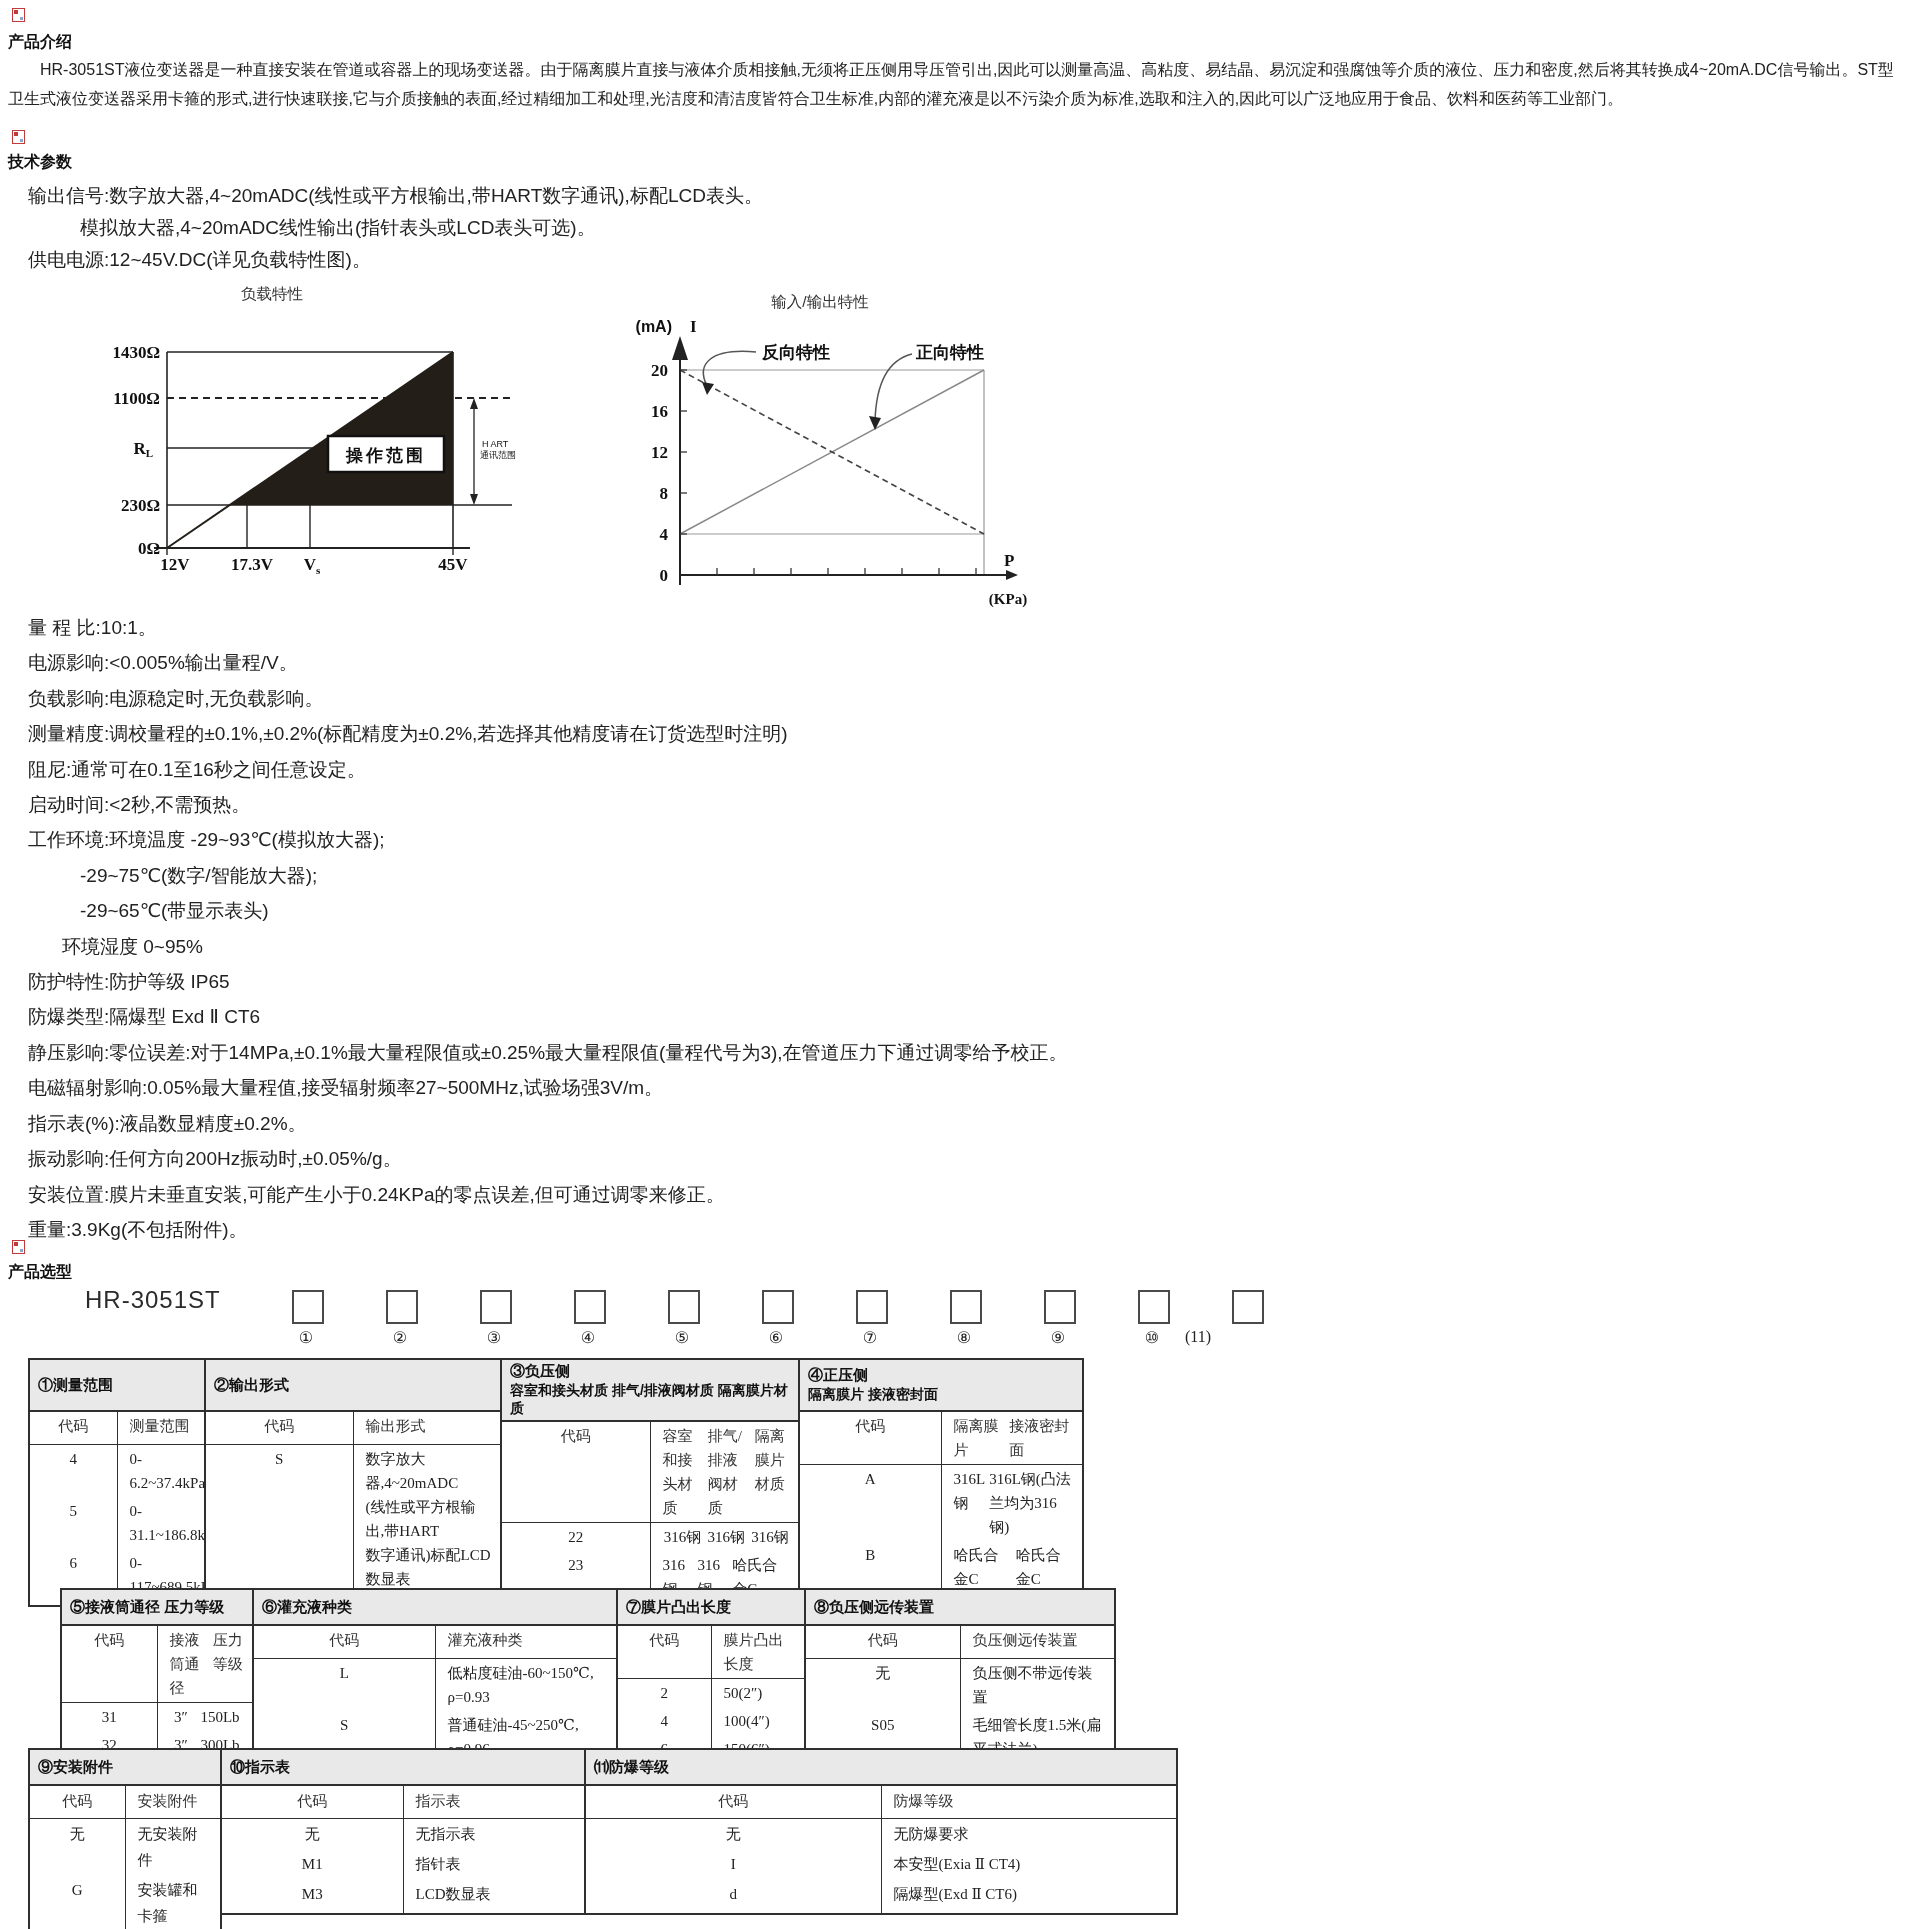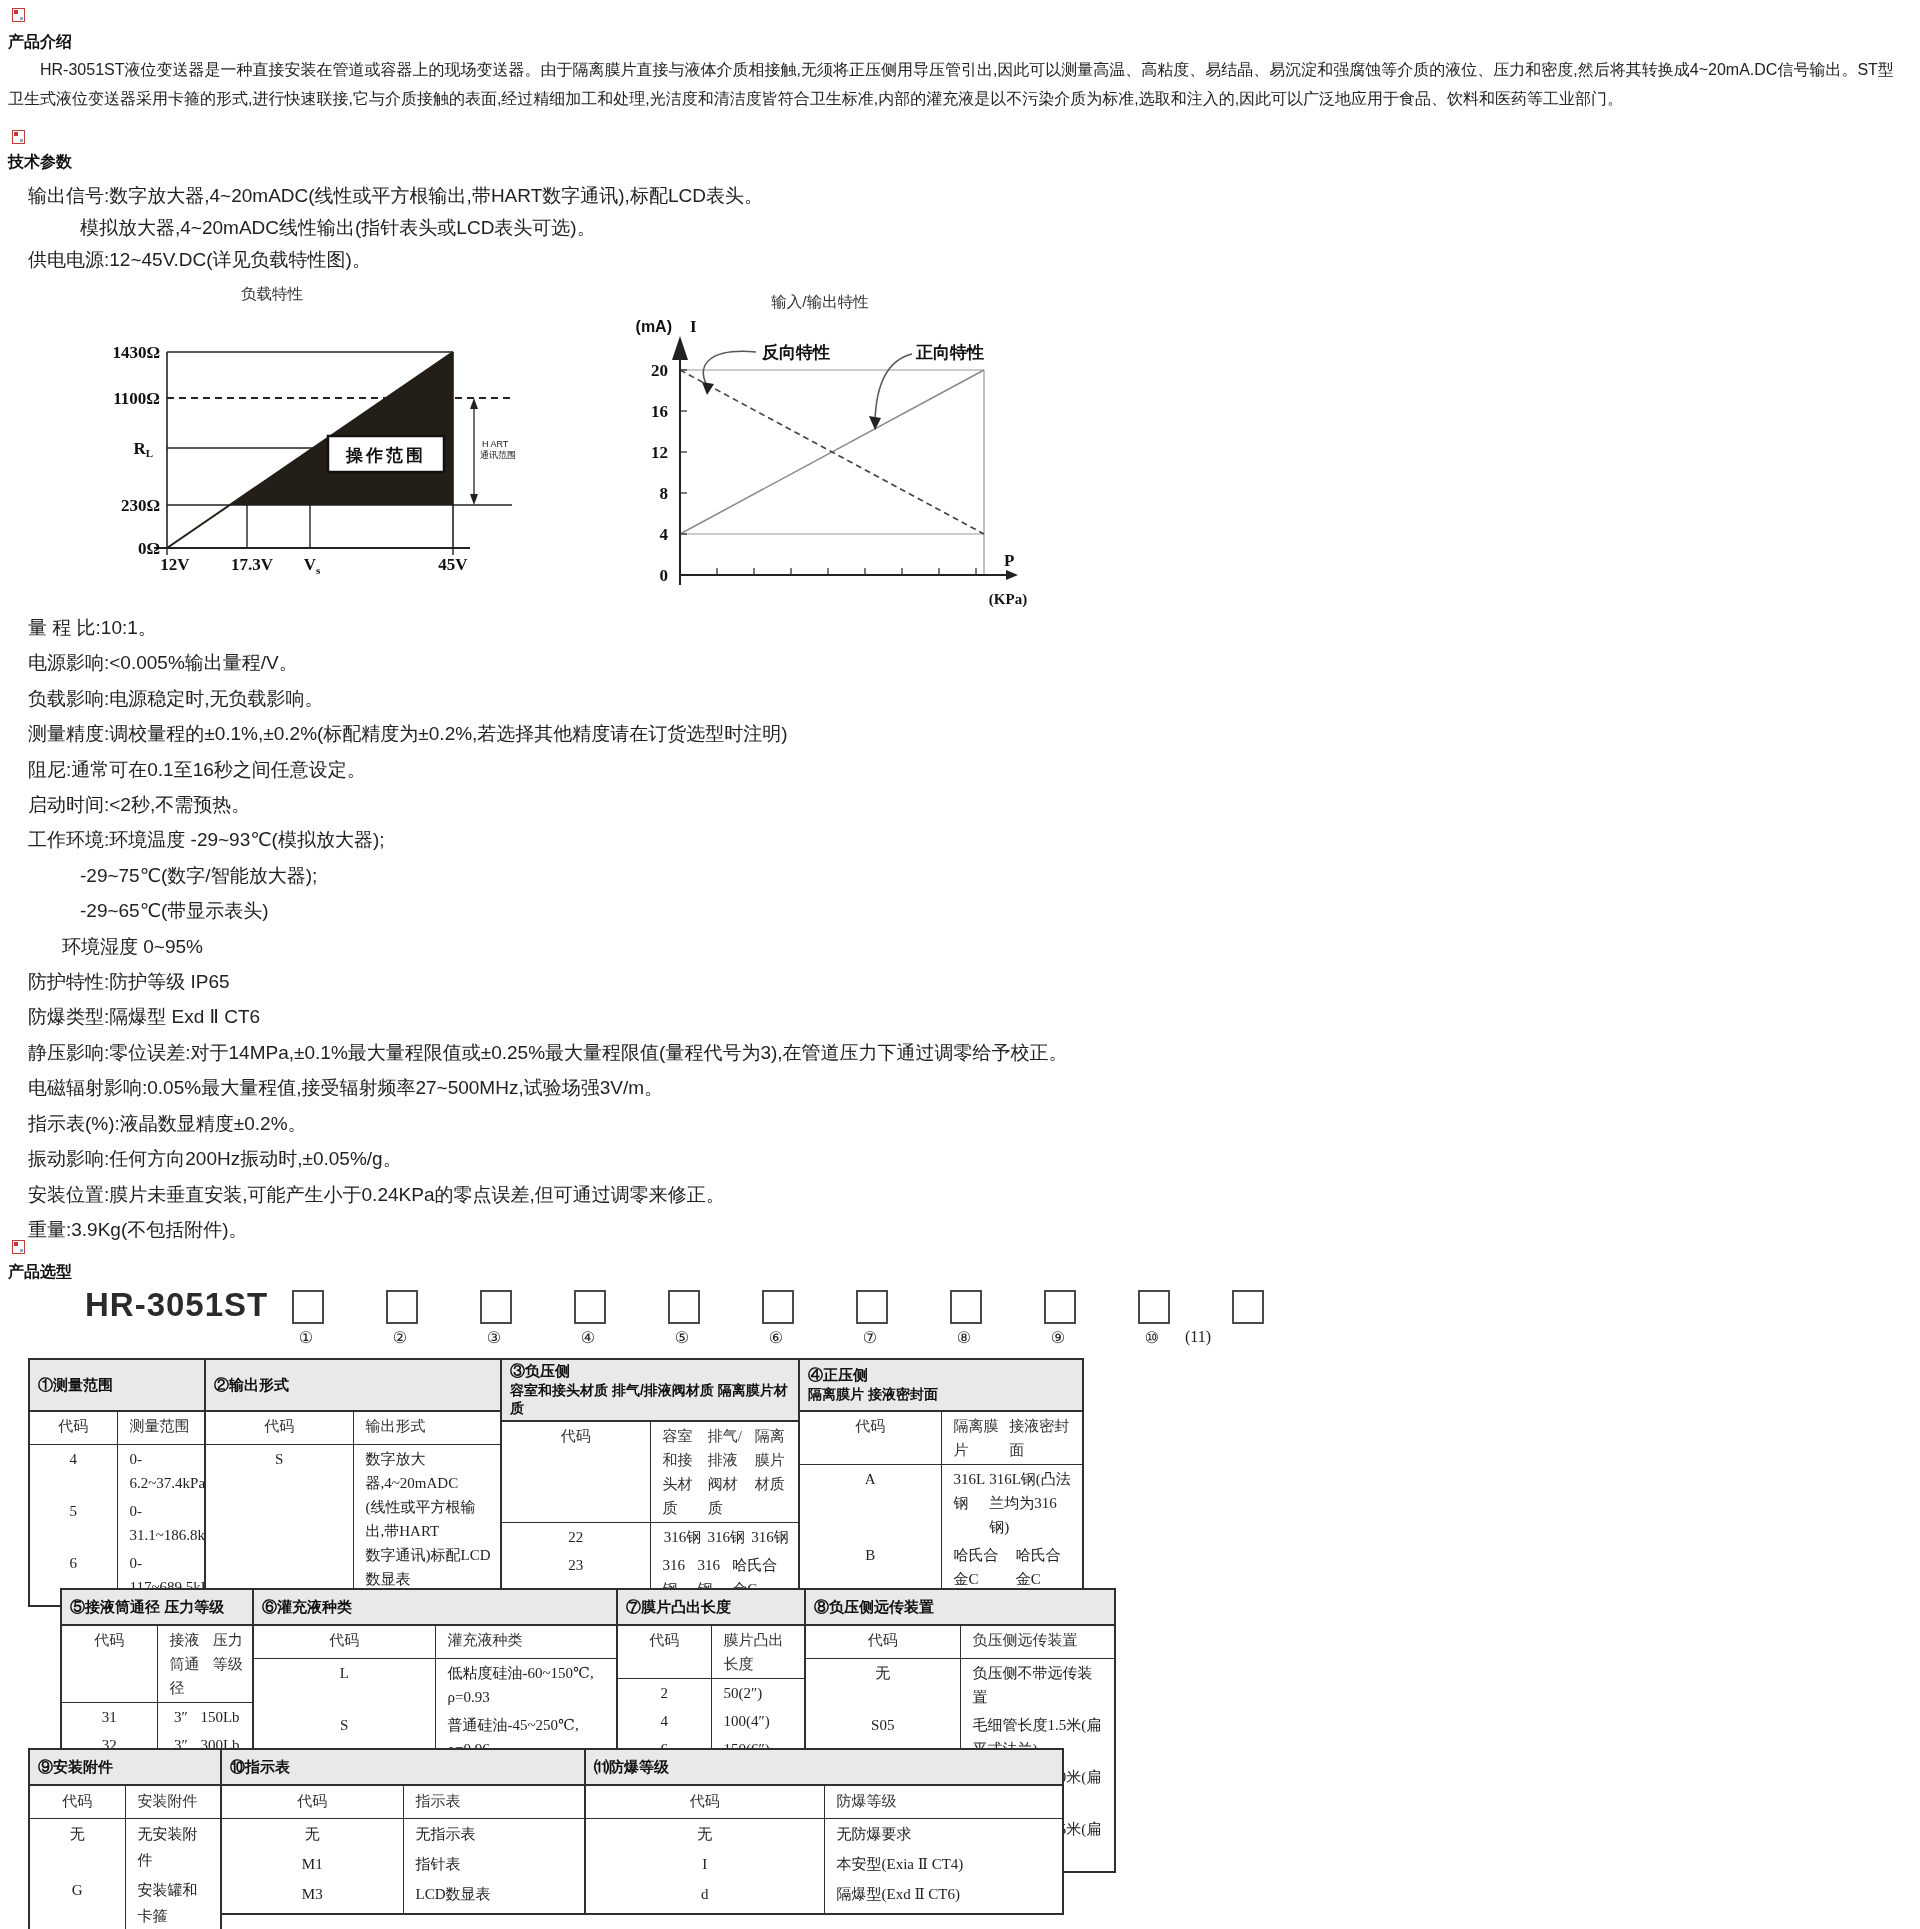--- a/index.html
+++ b/index.html
@@ -12,21 +12,21 @@
   .sec-title{position:absolute;font-size:16px;font-weight:bold;color:#111;margin:0;}
   .intro{position:absolute;left:8px;top:56px;width:1894px;font-size:16px;line-height:28.5px;
          text-indent:2em;color:#222;margin:0;}
   .spec{position:absolute;left:0;width:1900px;}
   .spec div{font-size:19px;color:#222;}
   .ind0{padding-left:28px;}
   .ind1{padding-left:80px;}
   .ind2{padding-left:62px;}
   .chart-title{position:absolute;font-size:15.5px;color:#333;text-align:center;font-weight:500;}
   svg text{fill:#111;}
-  .model-text{position:absolute;font-size:33px;font-weight:bold;color:#2b2b2b;letter-spacing:1px;}
+  .model-text{position:absolute;font-size:24px;font-weight:normal;color:#2b2b2b;letter-spacing:1px;}
   .sel-box{position:absolute;width:28px;height:30px;border:2px solid #4a4a4a;background:#fff;}
   .sel-num{position:absolute;width:48px;text-align:center;font-size:16px;
            font-family:"Liberation Serif","DejaVu Serif",serif;color:#222;}
   .sel-row{position:absolute;display:flex;align-items:stretch;}
   table.sel{border-collapse:collapse;table-layout:fixed;background:#fff;
             font-family:"Liberation Serif","DejaVu Serif",serif;color:#222;
             border:2px solid #2f2f2f;}
   .sel-row table.sel + table.sel{margin-left:-2px;}
   table.sel th.band{background:#e9e9e9;border-bottom:2px solid #2f2f2f;text-align:left;
             padding:2px 8px;font-family:"Liberation Sans",sans-serif;color:#111;vertical-align:middle;}
@@ -603,21 +603,21 @@
               <td class="val">
                 <div class="plain">LCD数显表</div>
               </td>
             </tr>
             <tr class="filler">
               <td class="code"></td>
               <td class="val"></td>
             </tr>
           </tbody>
         </table>
-        <table class="sel b3" style="width: 480px; height: 100%;">
+        <table class="sel b3" style="width: 594px; height: 100%;">
           <thead>
             <tr>
               <th class="band" colspan="2">
                 <div class="band-title">⑾防爆等级</div>
               </th>
             </tr>
             <tr class="subhead">
               <td class="code" style="width: 64px;">代码</td>
               <td class="val">防爆等级</td>
             </tr>

